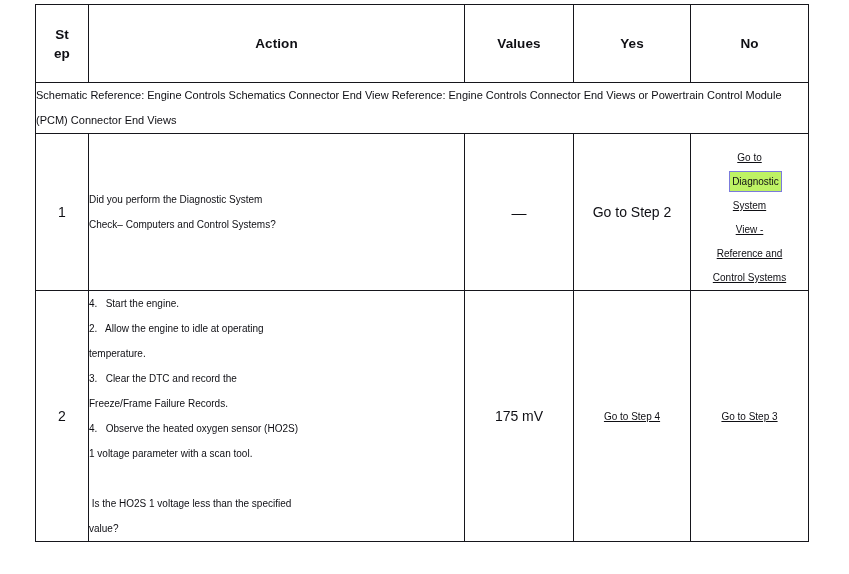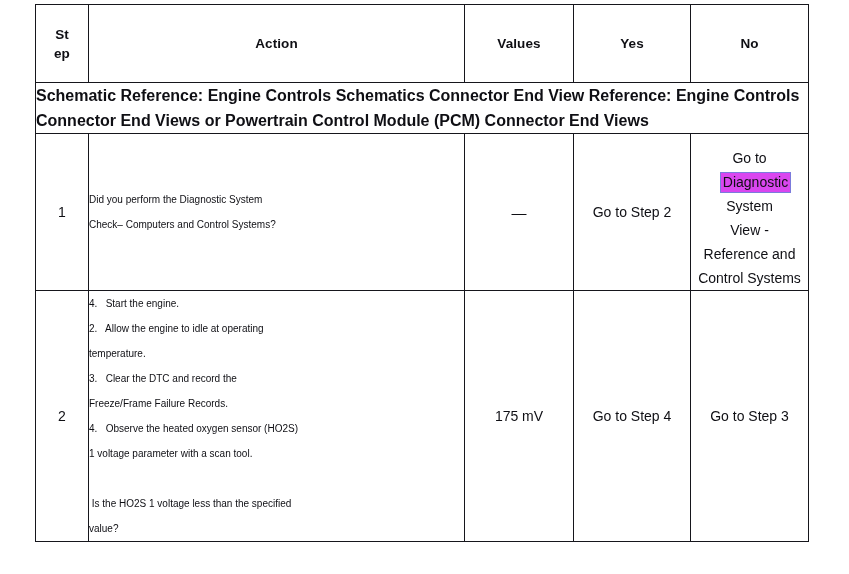--- a/index.html
+++ b/index.html
@@ -50,22 +50,22 @@
     font-weight: bold;
     text-align: center;
     letter-spacing: 0.1px;
   }
   th .wrapname {
     display: block;
     line-height: 19px;
   }
   .ref-cell {
     padding: 9px 10px 11px 10px;
-    font-size: 16px;
-    font-weight: bold;
+    font-size: 11px;
+    font-weight: normal;
     line-height: 25px;
     text-align: left;
   }
   .step-cell {
     text-align: center;
     font-size: 14px;
     vertical-align: middle;
   }
   .action-cell {
     padding: 10px 8px 8px 12px;
@@ -76,36 +76,37 @@
   }
   .action-cell .ln { display: block; white-space: pre; }
   .action-cell .gap { display: block; height: 25px; }
   .values-cell {
     text-align: center;
     font-size: 14px;
     vertical-align: middle;
   }
   .yn-cell {
     text-align: center;
-    font-size: 14px;
+    font-size: 10px;
     vertical-align: bottom;
     padding-bottom: 11px;
+    text-decoration: underline;
   }
   .yn-cell.stacked {
     vertical-align: top;
     padding: 12px 4px 0 4px;
     line-height: 24px;
   }
   .yn-cell .ln { display: block; white-space: nowrap; }
   .linkbox {
     display: inline-block;
     border: 1.4px solid #7b7bdc;
     padding: 0 2px;
     line-height: 19px;
-    background: #d946ef;
+    background: #bef264;
     margin-left: 12px;
   }
   .row1-yes {
     vertical-align: bottom;
     text-align: center;
     font-size: 14px;
     padding-bottom: 12px;
   }
   .emdash { font-size: 15px; }
 </style>

